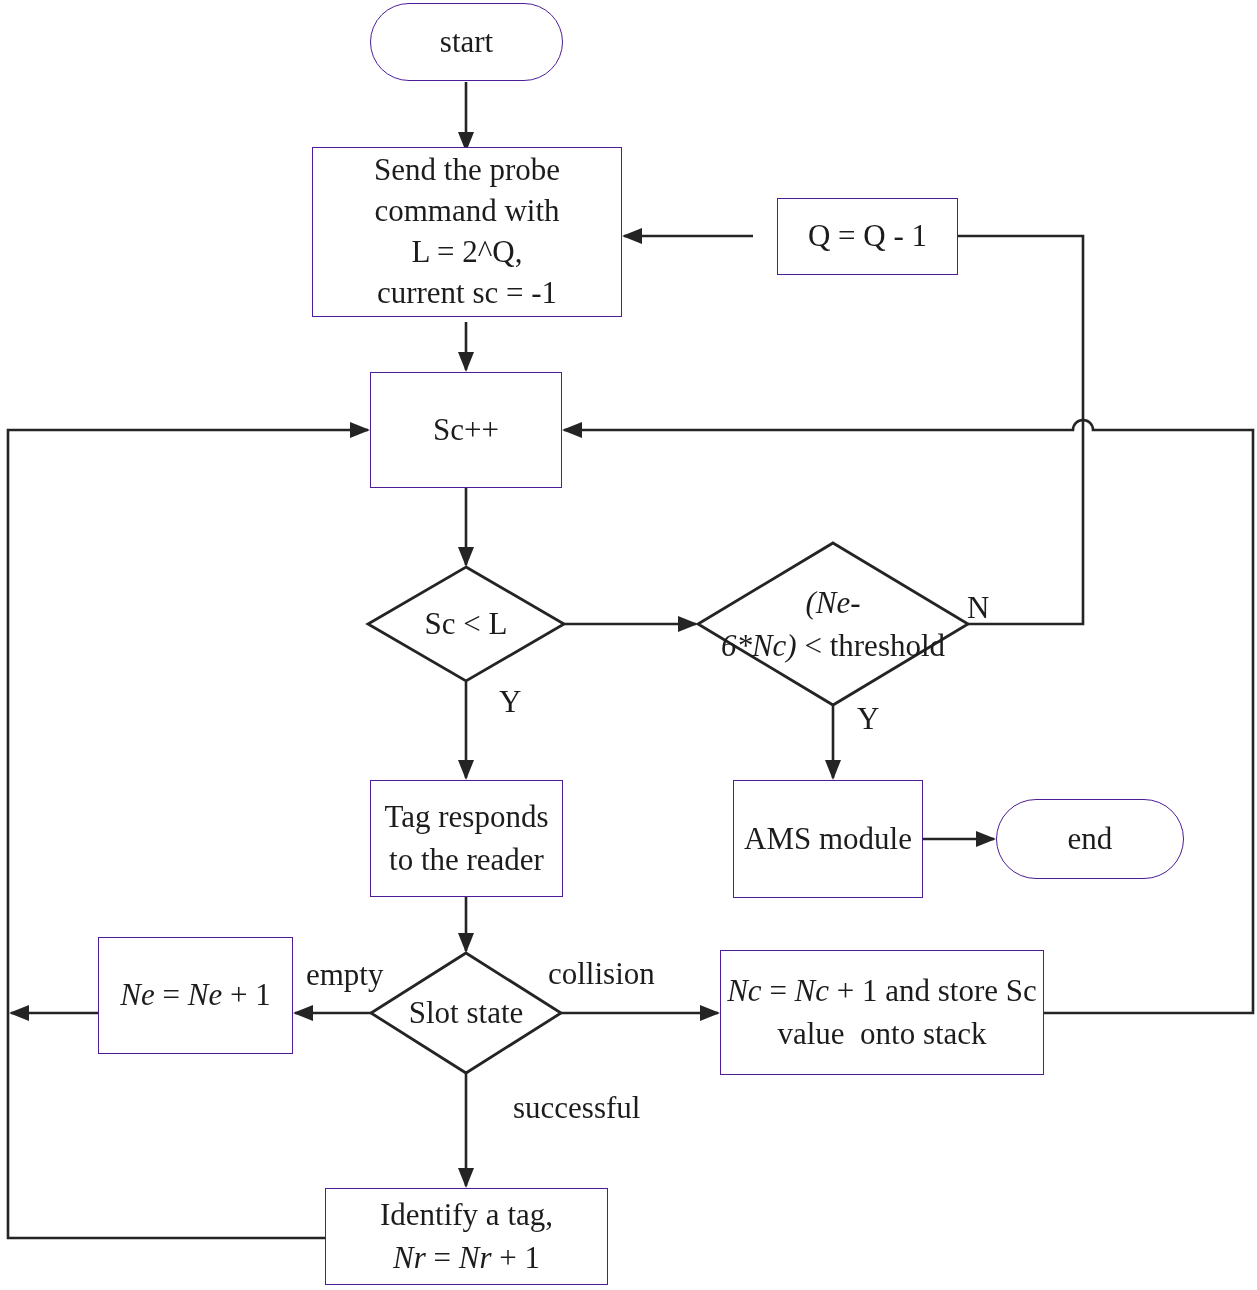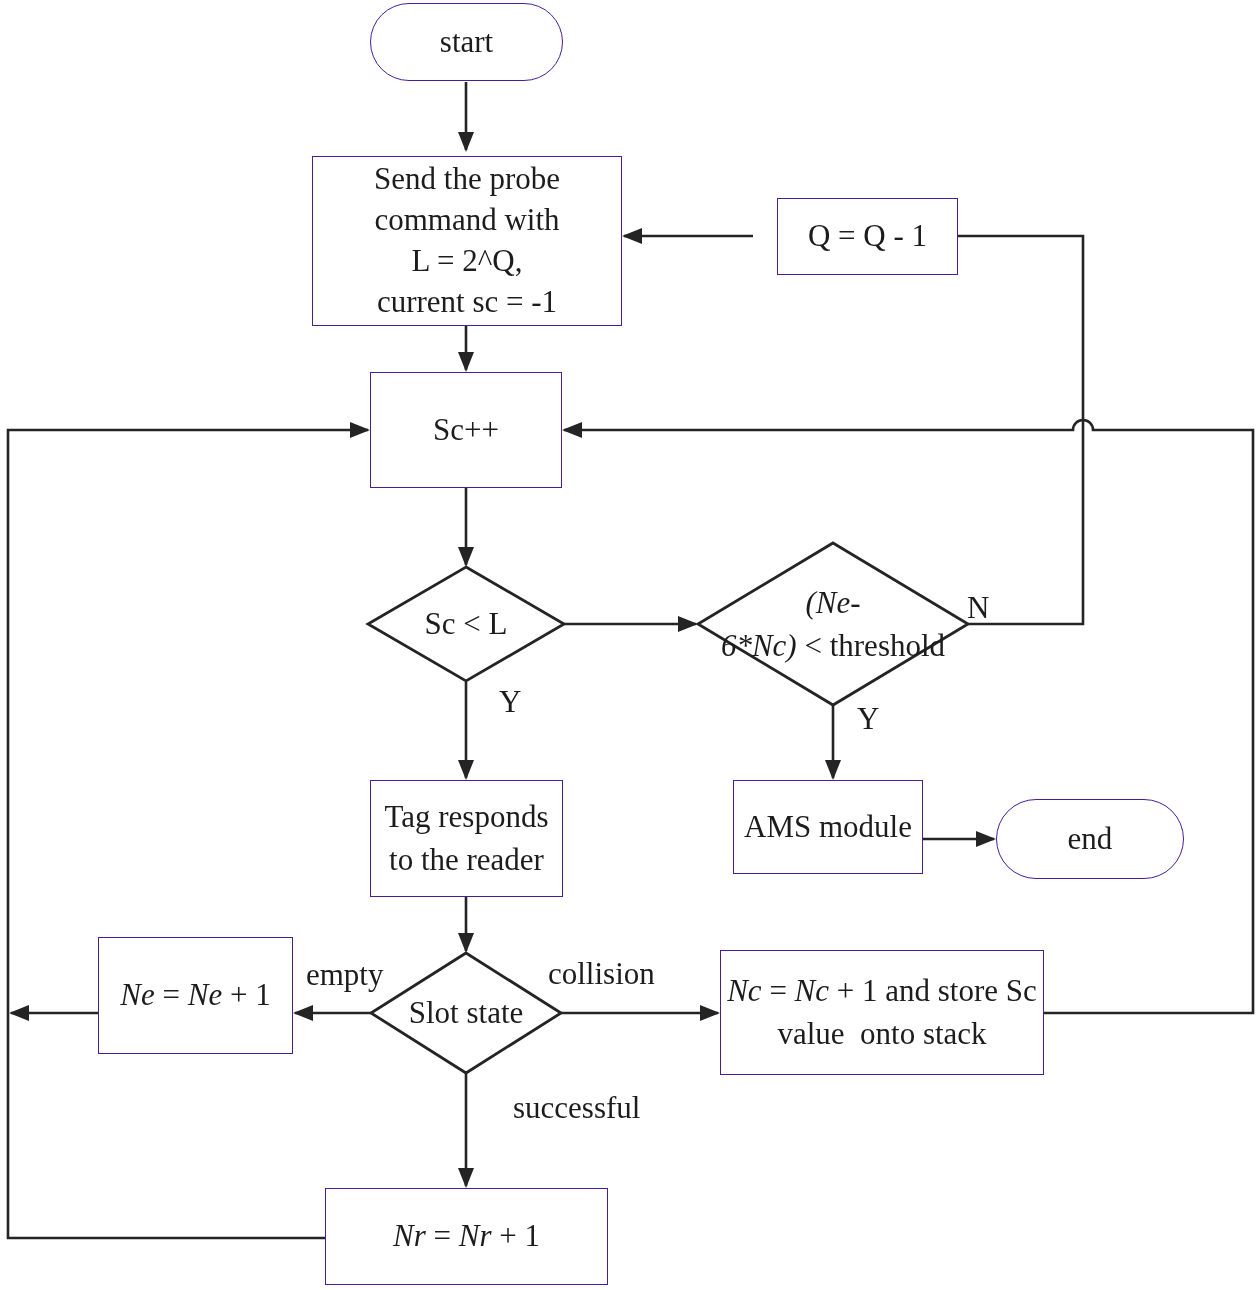--- a/index.html
+++ b/index.html
@@ -50,58 +50,59 @@
     <path d="M466 897 V951" fill="none" stroke="#242424" stroke-width="2.6" marker-end="url(#arw)"></path>
     <path d="M833 705 V778" fill="none" stroke="#242424" stroke-width="2.6" marker-end="url(#arw)"></path>
     <path d="M923 839 H994" fill="none" stroke="#242424" stroke-width="2.6" marker-end="url(#arw)"></path>
     <path d="M466 1073 V1186" fill="none" stroke="#242424" stroke-width="2.6" marker-end="url(#arw)"></path>
   </svg>
 
   <div class="node box terminator" style="left:370px; top:3px; width:193px; height:78px;">
     <div>start</div>
   </div>
 
-  <div class="node box" style="left:312px; top:156px; width:310px; height:170px; line-height:1.32;">
+  <div class="node box" style="left:312px; top:147px; width:310px; height:170px; line-height:1.32;">
     <div>Send the probe</div>
     <div>command with</div>
     <div>L = 2^Q,</div>
     <div>current sc = -1</div>
   </div>
 
   <div class="node box" style="left:753px; top:198px; width:181px; height:77px;margin-left:24px;">
     <div>Q = Q - 1</div>
   </div>
 
   <div class="node box" style="left:370px; top:372px; width:192px; height:116px;">
     <div>Sc++</div>
   </div>
 
   <div class="node box" style="left:370px; top:780px; width:193px; height:117px;text-align:center;">
     <div>Tag responds</div>
     <div>to the reader</div>
   </div>
 
-  <div class="node box" style="left:733px; top:780px; width:190px; height:94px;">
+  <div class="node box" style="left:733px; top:780px; width:190px; height:118px;">
     <div>AMS module</div>
   </div>
 
   <div class="node box terminator" style="left:996px; top:799px; width:188px; height:80px;">
     <div>end</div>
   </div>
 
   <div class="node box" style="left:98px; top:937px; width:195px; height:117px;">
     <div><span class="v">Ne</span><span> = </span><span class="v">Ne</span><span> + 1</span></div>
   </div>
 
   <div class="node box" style="left:720px; top:950px; width:324px; height:125px;">
     <div><span class="v">Nc</span><span> = </span><span class="v">Nc</span><span> + 1 and store Sc</span></div>
     <div class="pre">value  onto stack</div>
   </div>
 
   <div class="node box" style="left:325px; top:1188px; width:283px; height:97px;">
+    <div>Identify a tag,</div>
     <div><span class="v">Nr</span><span> = </span><span class="v">Nr</span><span> + 1</span></div>
   </div>
 
   <div class="node" style="left:368px; top:567px; width:196px; height:114px;">
     <div>Sc &lt; L</div>
   </div>
 
   <div class="node" style="left:698px; top:548px; width:270px; height:152px; line-height:1.4;">
     <div class="v">(Ne-</div>
     <div><span class="v">6*Nc)</span><span> &lt; threshold</span></div>

